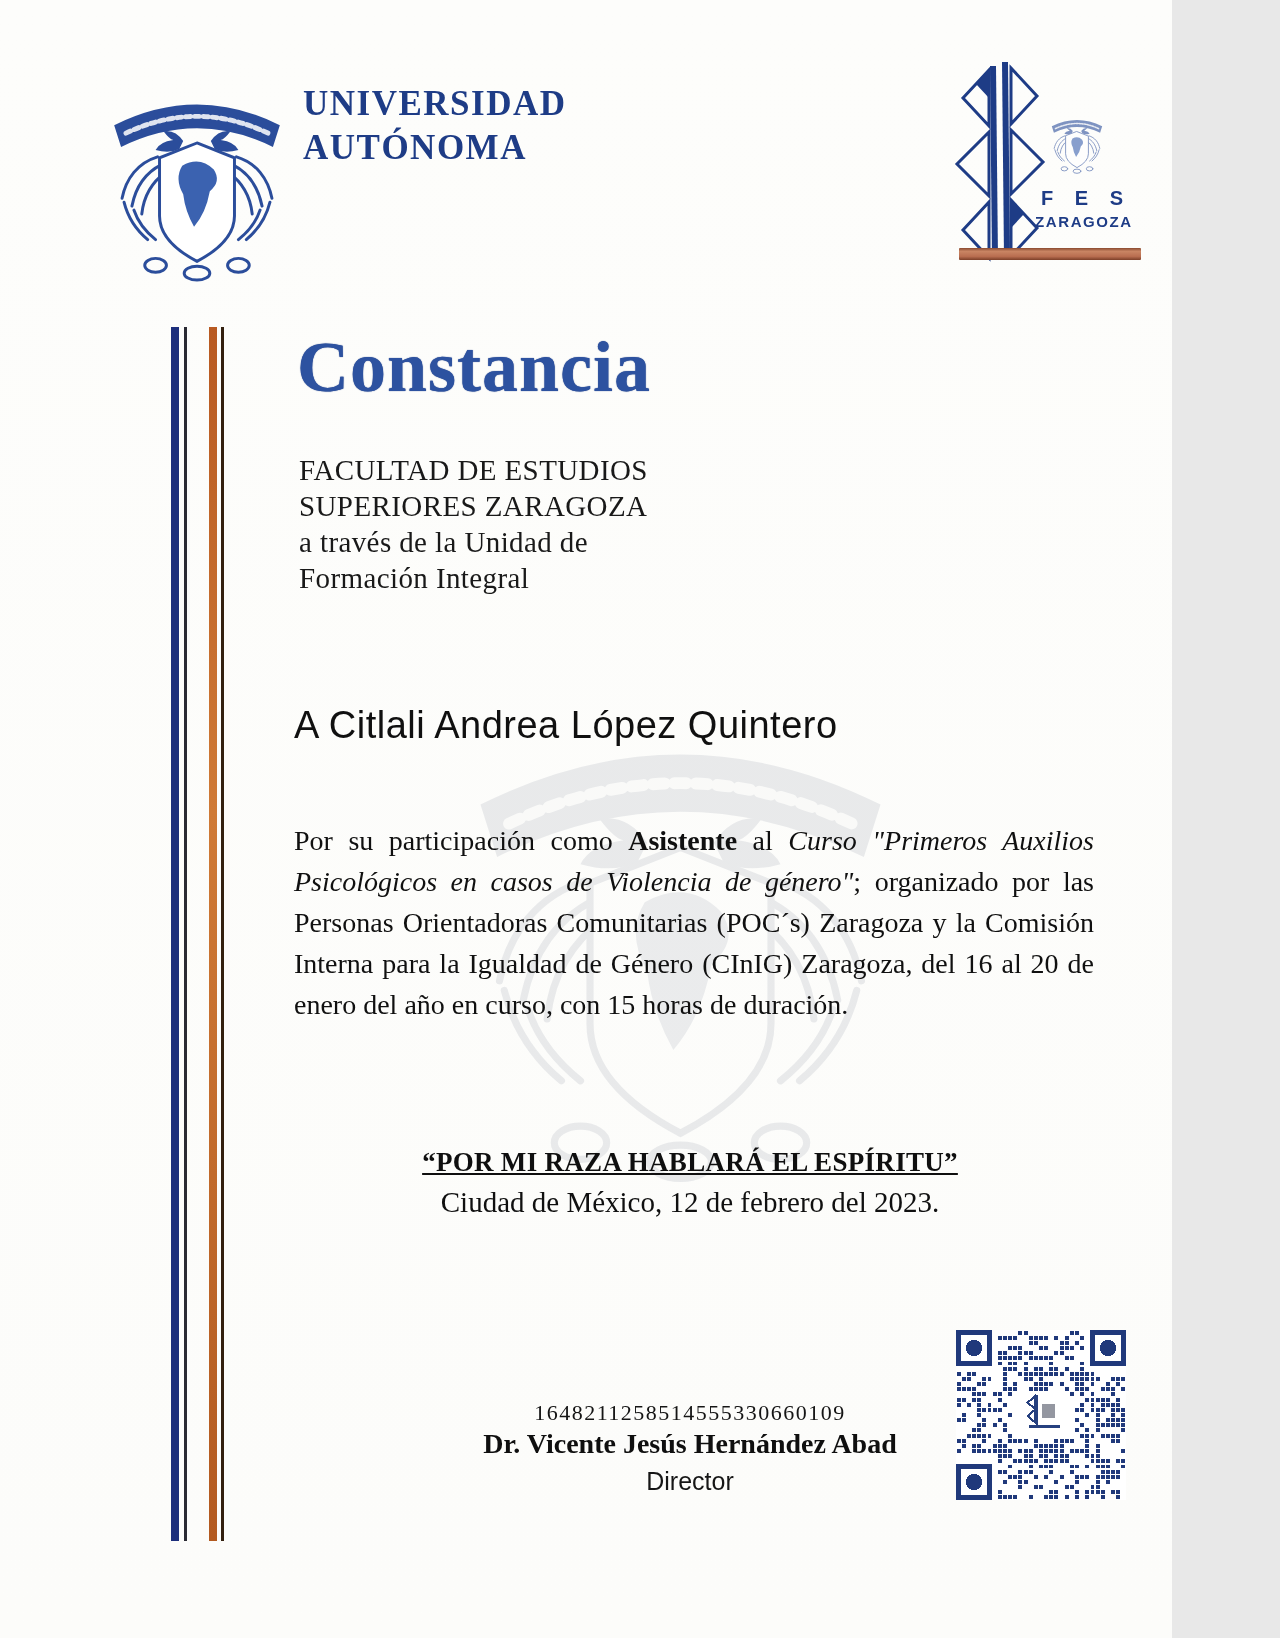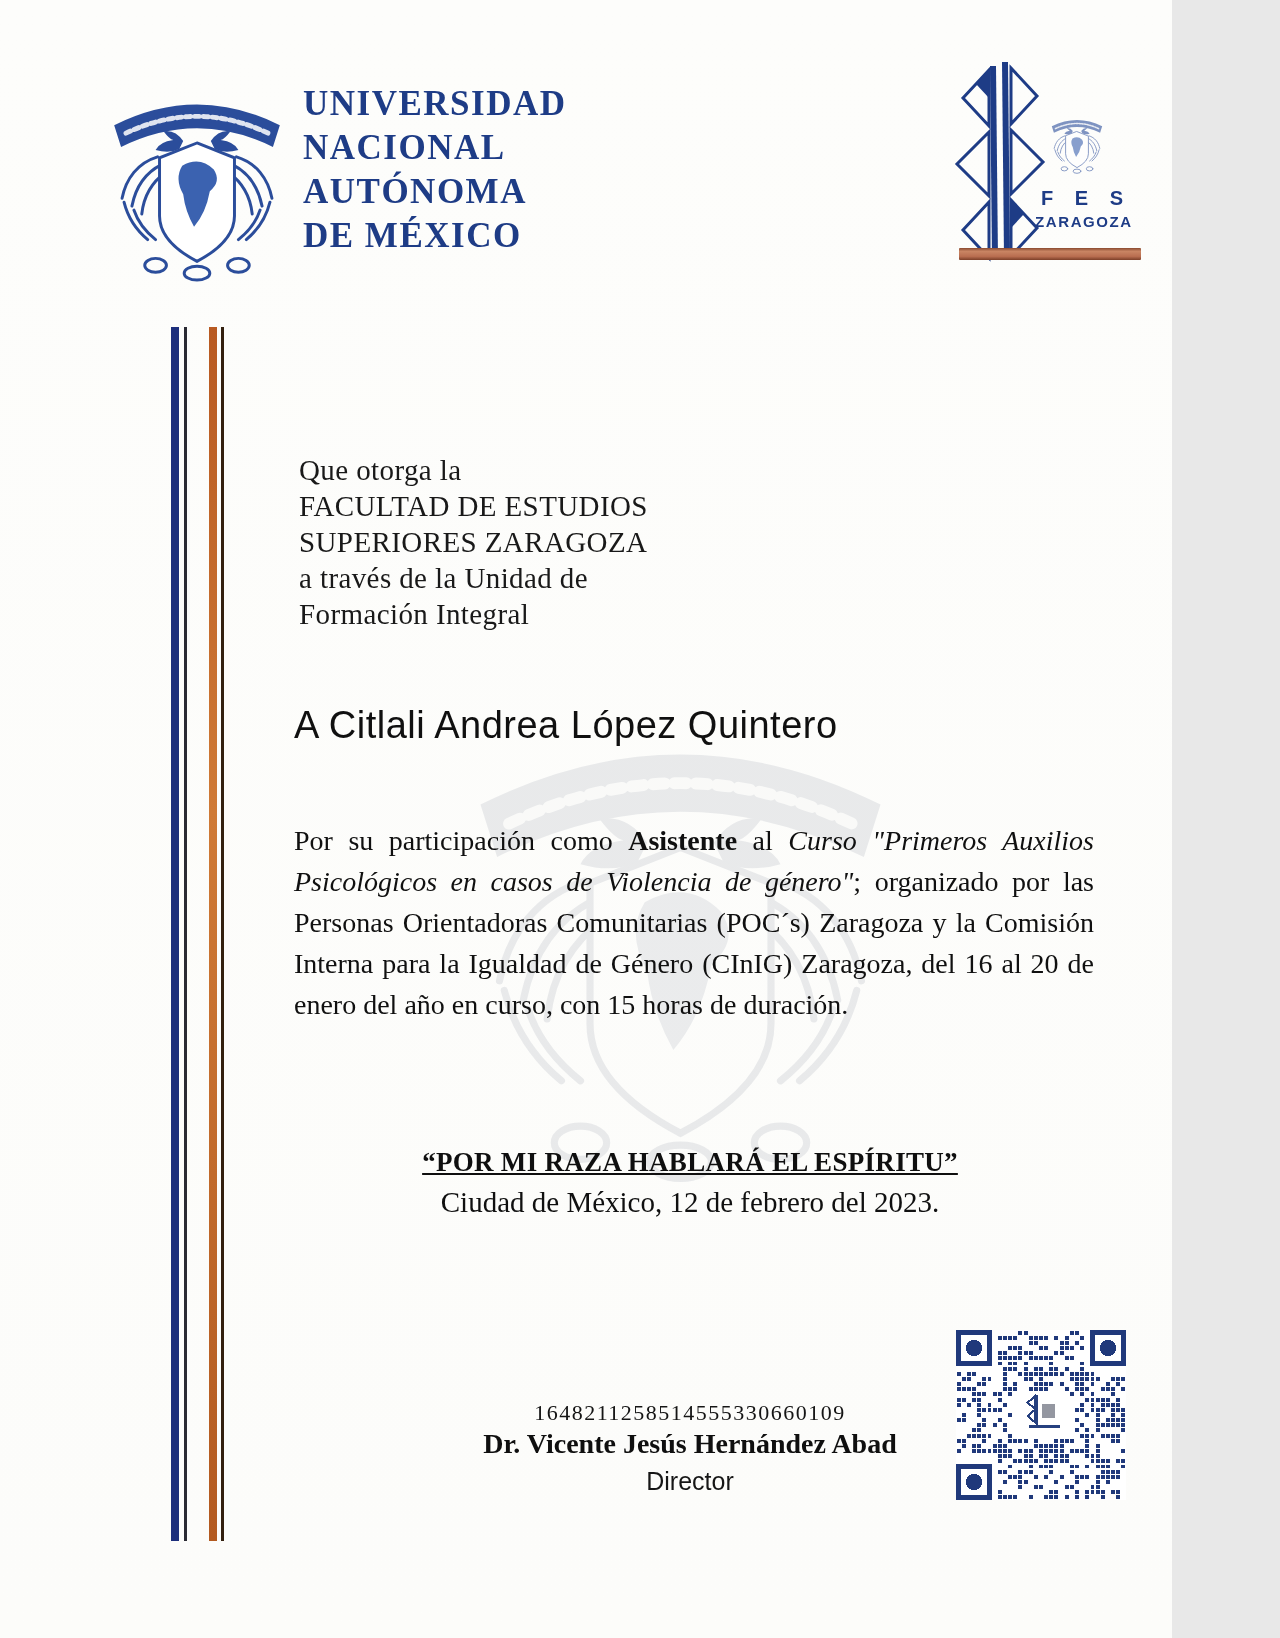--- a/index.html
+++ b/index.html
@@ -96,23 +96,21 @@
   </div>
 
   <div class="abs crest-box">
     <svg viewBox="0 0 200 215" width="100%" height="100%">
         <use href="#crest-g"></use>
       </svg>
   </div>
 
   <div class="abs uni-name">
     <div>UNIVERSIDAD</div>
-    <div>NACIONAL</div>
     <div>AUTÓNOMA</div>
-    <div>DE MÉXICO</div>
   </div>
 
   <div class="abs fes-box">
     <svg viewBox="0 0 190 205" width="190" height="205" style="position:absolute;left:0;top:0;">
       <g stroke="#1e3c86" stroke-width="3" fill="none">
         <path d="M40,6 L42,200" stroke-width="6"></path>
         <path d="M52,2 L54,196" stroke-width="6"></path>
         <path d="M36,10 L10,38 L36,66 Z"></path>
         <path d="M58,8 L84,36 L58,64 Z"></path>
         <path d="M36,72 L4,104 L36,136 Z"></path>
@@ -127,23 +125,23 @@
     <div class="fes-text-acronym">F E S</div>
     <div class="fes-text-campus">ZARAGOZA</div>
     <div class="fes-bar"></div>
   </div>
 
   <div class="abs vline vline-blue"></div>
   <div class="abs vline vline-dark1"></div>
   <div class="abs vline vline-orange"></div>
   <div class="abs vline vline-dark2"></div>
 
+  <div class="abs title">Constancia</div>
 
   <div class="abs issuer">
-    <div>Que otorga la</div>
     <div>FACULTAD DE ESTUDIOS</div>
     <div>SUPERIORES ZARAGOZA</div>
     <div>a través de la Unidad de</div>
     <div>Formación Integral</div>
   </div>
 
   <div class="abs recipient">A Citlali Andrea López Quintero</div>
 
   <div class="abs body-par"><span class="seg-normal">Por su participación como </span><span class="seg-bold">Asistente</span><span class="seg-normal"> al </span><span class="seg-italic">Curso "Primeros Auxilios Psicológicos en casos de Violencia de género"</span><span class="seg-normal">; organizado por las Personas Orientadoras Comunitarias (POC´s) Zaragoza y la Comisión Interna para la Igualdad de Género (CInIG) Zaragoza, del 16 al 20 de enero del año en curso, con 15 horas de duración.</span></div>
 

